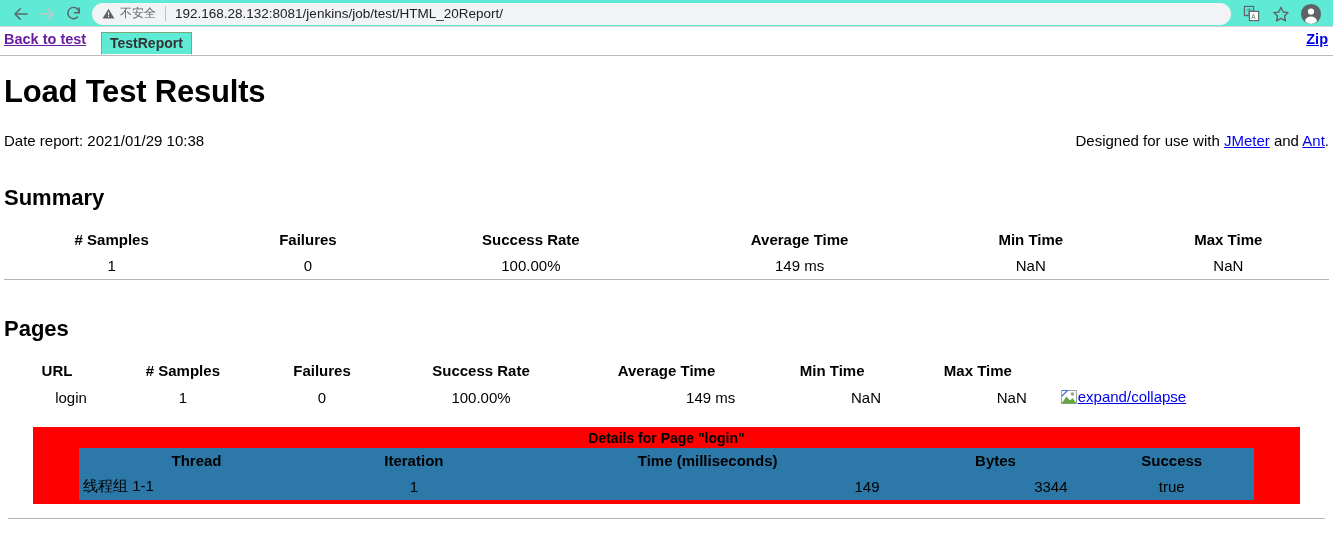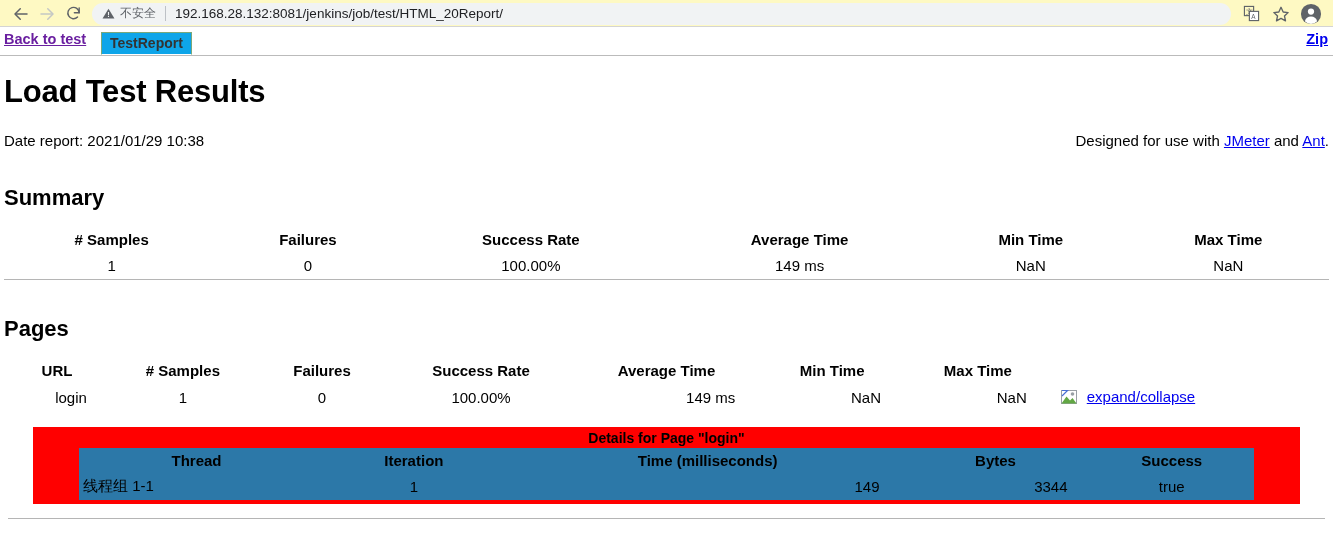--- a/index.html
+++ b/index.html
@@ -7,21 +7,21 @@
     margin: 0; padding: 0;
     width: 1333px; height: 560px;
     overflow: hidden;
     background: #ffffff;
     font-family: "Liberation Sans", sans-serif;
   }
 
   
   #browser-bar {
     height: 27px;
-    background: #fef9c3;
+    background: #5eead4;
     display: flex;
     align-items: center;
     padding: 0 8px;
     position: relative;
   }
   #browser-bar::after {
     content: "";
     position: absolute;
     left: 0; right: 0; bottom: 0;
     height: 1px;
@@ -104,21 +104,21 @@
     text-decoration: underline;
     white-space: nowrap;
   }
   #tab-testreport {
     position: absolute;
     left: 101px; top: 5px;
     height: 23px;
     padding: 2px 8px 0 8px;
     border: 1px solid #7aa87a;
     border-bottom: 1px solid #ffffff;
-    background: #0ea5e9;
+    background: #5eead4;
     font-size: 14px;
     font-weight: bold;
     color: #333333;
     white-space: nowrap;
   }
   #zip-link {
     position: absolute;
     right: 5px; top: 4px;
     font-size: 14.5px;
     font-weight: bold;
@@ -181,21 +181,21 @@
   table.pages th.c-expand { }
   table.pages td.c-expand { text-align: left; }
 
   table.summary td.c-avg,
   table.summary td.c-min,
   table.summary td.c-max { text-align: center; }
 
   .expand-cell {
     display: inline-flex;
     align-items: center;
-    gap: 10px;
+    gap: 1px;
     white-space: nowrap;
   }
   .broken-img {
     width: 16px; height: 16px;
     display: inline-block;
     flex: 0 0 auto;
     vertical-align: middle;
   }
   .expand-link {
     color: #0000ee;

